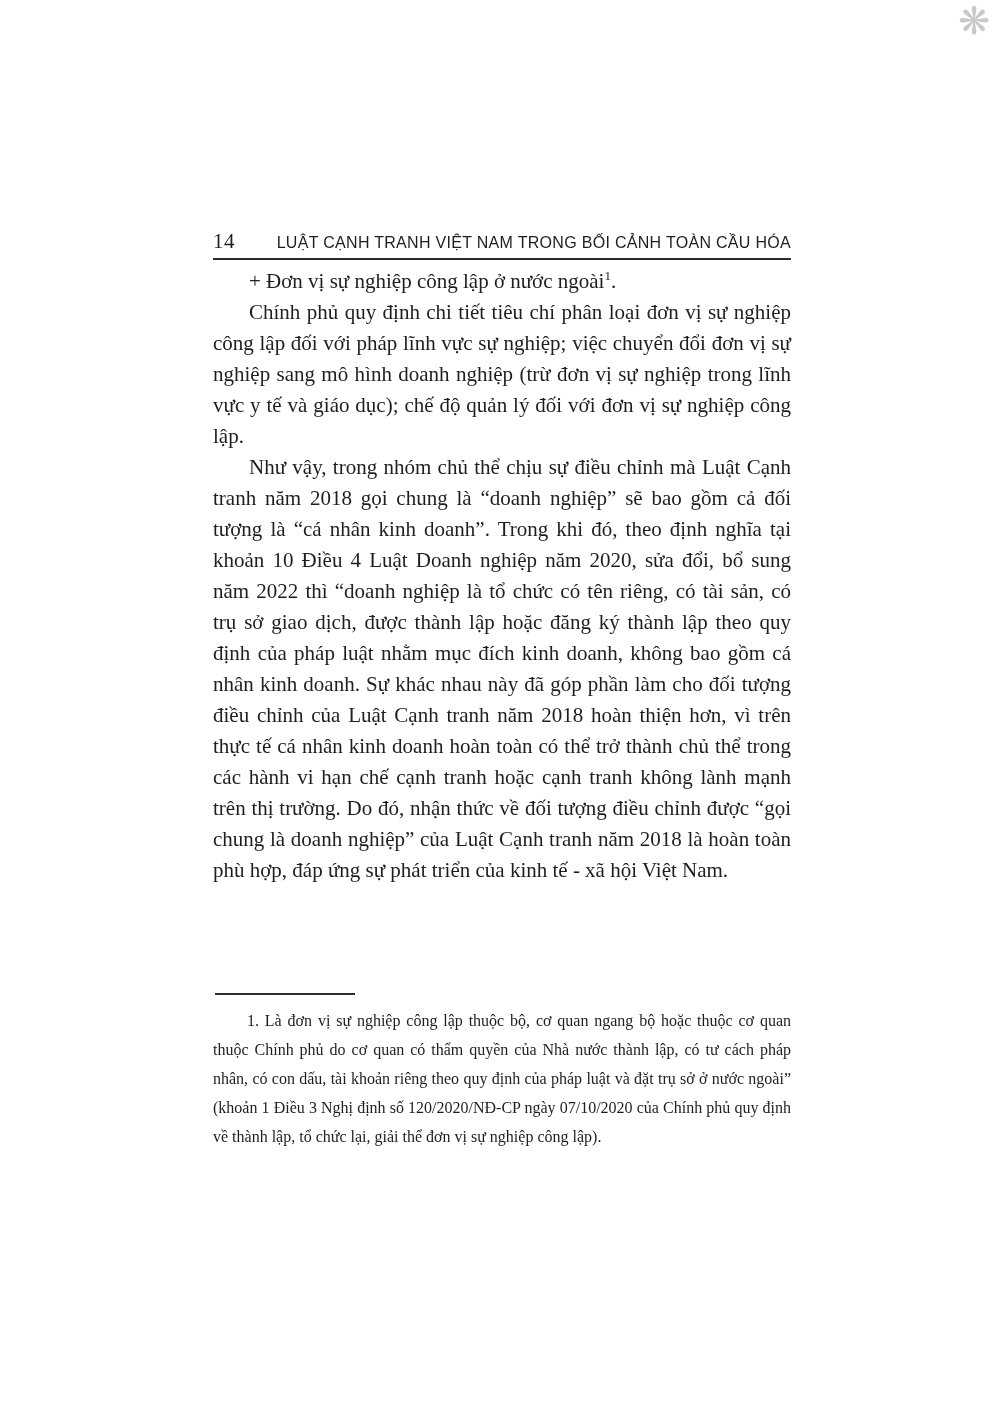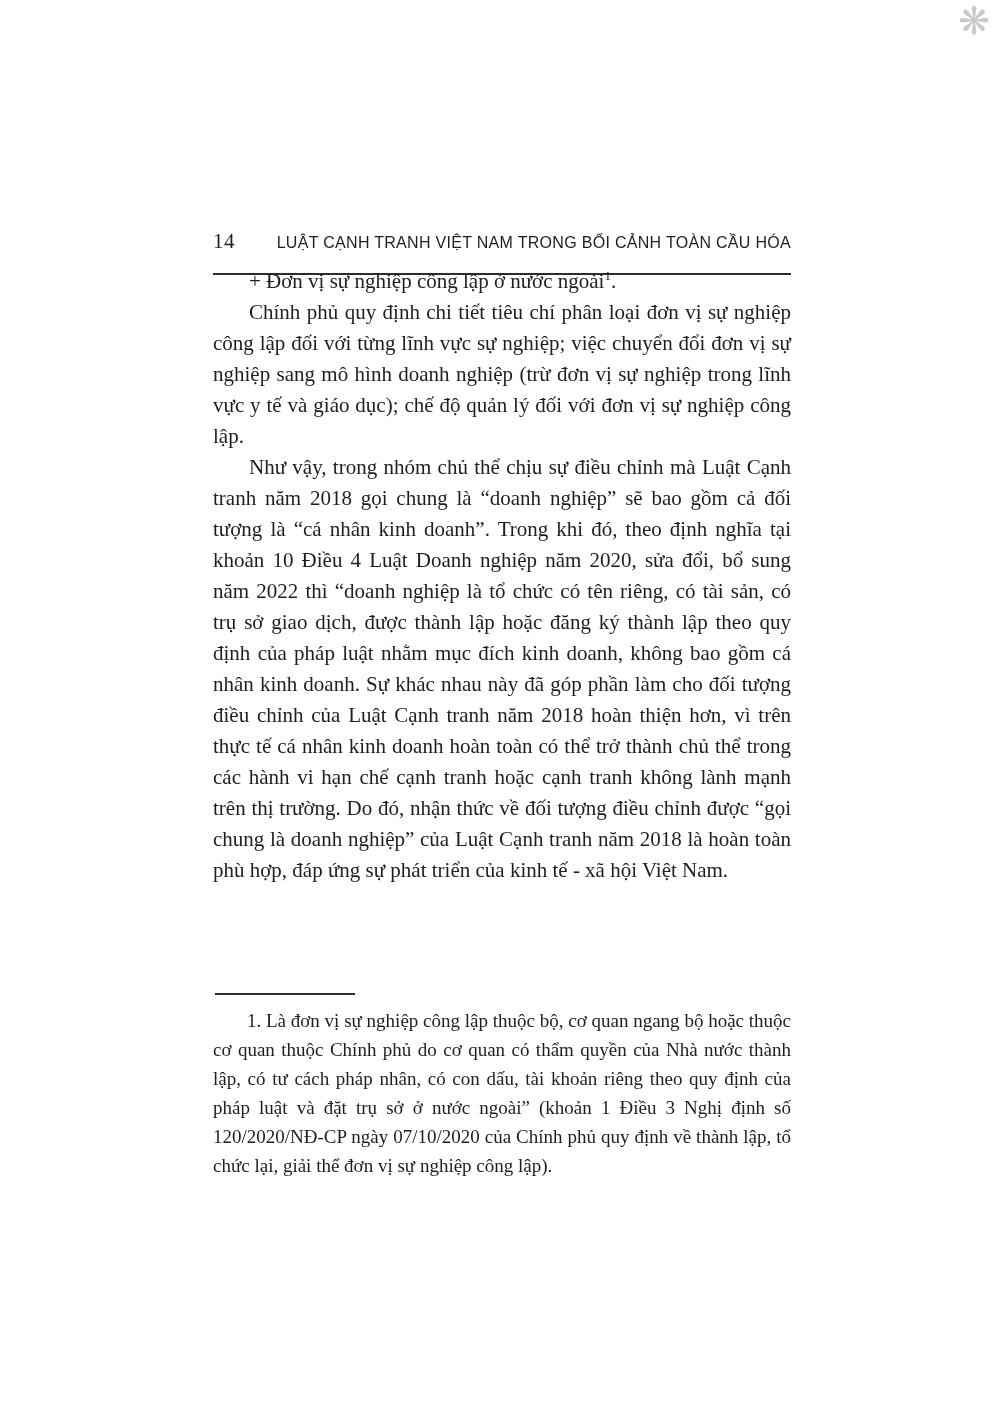--- a/index.html
+++ b/index.html
@@ -32,21 +32,21 @@
   
   .page-header {
     position: absolute;
     left: 213px;
     top: 219px;
     width: 578px;
     display: flex;
     justify-content: space-between;
     align-items: baseline;
     border-bottom: 2px solid #2c2c2c;
-    padding-bottom: 19px;
+    padding-bottom: 4px;
   }
   .page-num {
     font-family: "Liberation Serif", "DejaVu Serif", serif;
     font-size: 21px;
     letter-spacing: 0.5px;
   }
   .running-title {
     font-family: "Liberation Sans", "DejaVu Sans", sans-serif;
     font-size: 16px;
     letter-spacing: 0.3px;
@@ -82,42 +82,42 @@
     width: 140px;
     height: 2px;
     background: #2c2c2c;
   }
   .footnote {
     position: absolute;
     left: 213px;
     top: 1006px;
     width: 578px;
     font-family: "Liberation Serif", "DejaVu Serif", serif;
-    font-size: 19px;
+    font-size: 16px;
     line-height: 29px;
     text-align: justify;
     text-indent: 34px;
   }
 </style>
 </head>
 <body>
 
 <div class="sheet">
 
   <div class="watermark">❋</div>
 
   <header class="page-header">
     <span class="page-num">14</span>
     <span class="running-title">LUẬT CẠNH TRANH VIỆT NAM TRONG BỐI CẢNH TOÀN CẦU HÓA</span>
   </header>
 
   <main class="body-text">
     <p><span>+ Đơn vị sự nghiệp công lập ở nước ngoài</span><sup>1</sup><span>.</span></p>
 
-    <p>Chính phủ quy định chi tiết tiêu chí phân loại đơn vị sự nghiệp công lập đối với từng lĩnh vực sự nghiệp; việc chuyển đổi đơn vị sự nghiệp sang mô hình doanh nghiệp (trừ đơn vị sự nghiệp trong lĩnh vực y tế và giáo dục); chế độ quản lý đối với đơn vị sự nghiệp công lập.</p>
+    <p>Chính phủ quy định chi tiết tiêu chí phân loại đơn vị sự nghiệp công lập đối với pháp lĩnh vực sự nghiệp; việc chuyển đổi đơn vị sự nghiệp sang mô hình doanh nghiệp (trừ đơn vị sự nghiệp trong lĩnh vực y tế và giáo dục); chế độ quản lý đối với đơn vị sự nghiệp công lập.</p>
 
     <p>Như vậy, trong nhóm chủ thể chịu sự điều chỉnh mà Luật Cạnh tranh năm 2018 gọi chung là “doanh nghiệp” sẽ bao gồm cả đối tượng là “cá nhân kinh doanh”. Trong khi đó, theo định nghĩa tại khoản 10 Điều 4 Luật Doanh nghiệp năm 2020, sửa đổi, bổ sung năm 2022 thì “doanh nghiệp là tổ chức có tên riêng, có tài sản, có trụ sở giao dịch, được thành lập hoặc đăng ký thành lập theo quy định của pháp luật nhằm mục đích kinh doanh, không bao gồm cá nhân kinh doanh. Sự khác nhau này đã góp phần làm cho đối tượng điều chỉnh của Luật Cạnh tranh năm 2018 hoàn thiện hơn, vì trên thực tế cá nhân kinh doanh hoàn toàn có thể trở thành chủ thể trong các hành vi hạn chế cạnh tranh hoặc cạnh tranh không lành mạnh trên thị trường. Do đó, nhận thức về đối tượng điều chỉnh được “gọi chung là doanh nghiệp” của Luật Cạnh tranh năm 2018 là hoàn toàn phù hợp, đáp ứng sự phát triển của kinh tế - xã hội Việt Nam.</p>
   </main>
 
   <div class="footnote-rule"></div>
 
   <div class="footnote">1. Là đơn vị sự nghiệp công lập thuộc bộ, cơ quan ngang bộ hoặc thuộc cơ quan thuộc Chính phủ do cơ quan có thẩm quyền của Nhà nước thành lập, có tư cách pháp nhân, có con dấu, tài khoản riêng theo quy định của pháp luật và đặt trụ sở ở nước ngoài” (khoản 1 Điều 3 Nghị định số 120/2020/NĐ-CP ngày 07/10/2020 của Chính phủ quy định về thành lập, tổ chức lại, giải thể đơn vị sự nghiệp công lập).</div>
 
 </div>
 

